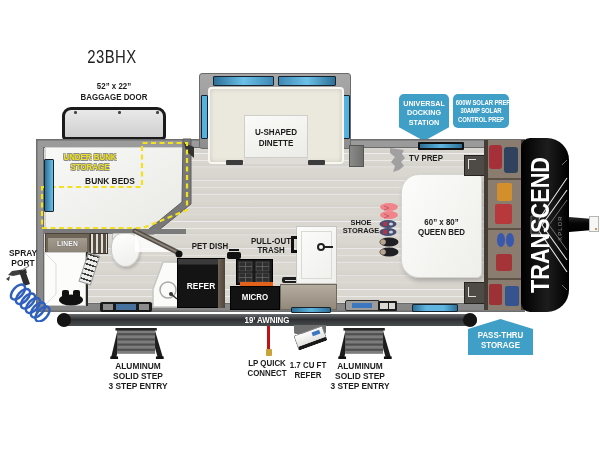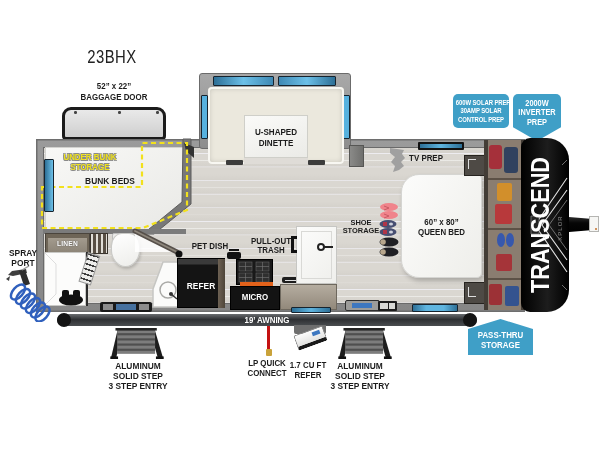--- a/index.html
+++ b/index.html
@@ -17,25 +17,25 @@
 <div class="a" style="left:57px;top:47px;width:110px;text-align:center;font-size:17.5px;font-weight:500;letter-spacing:0.5px;color:#222;transform:scaleX(0.85);">23BHX</div>
 
 <div class="lbl" style="left:64px;top:81px;width:100px;font-size:8.5px;">52” x 22”</div>
 <div class="lbl" style="left:64px;top:92px;width:100px;font-size:8.5px;">BAGGAGE DOOR</div>
 
 <div class="a" style="left:62px;top:107px;width:104px;height:33px;background:linear-gradient(180deg,#e9e9e9,#cfcfcf);border:3px solid #1b1b1b;border-radius:9px 9px 4px 4px;box-sizing:border-box;"></div>
 <div class="a" style="left:74px;top:111px;width:2.5px;height:2.5px;border-radius:50%;background:#444;"></div>
 <div class="a" style="left:118px;top:111px;width:2.5px;height:2.5px;border-radius:50%;background:#444;"></div>
 <div class="a" style="left:156px;top:111px;width:2.5px;height:2.5px;border-radius:50%;background:#444;"></div>
 
+<div class="badge" style="left:399px;top:94px;width:50px;height:47px;border-radius:5px;clip-path:polygon(0 0,100% 0,100% 71%,50% 100%,0 71%);">
+      <div style="padding-top:4.5px;font-size:8px;line-height:9.6px;transform:scaleX(0.9);">UNIVERSAL<br>DOCKING<br>STATION</div>
+    </div>
 <div class="badge" style="left:453px;top:94px;width:56px;height:34px;border-radius:5px;">
       <div style="padding-top:5px;font-size:6.6px;line-height:8.3px;letter-spacing:-0.1px;transform:scaleX(0.9);white-space:nowrap;">600W SOLAR PREP<br>30AMP SOLAR<br>CONTROL PREP</div>
-    </div>
-<div class="badge" style="left:513px;top:94px;width:48px;height:47px;border-radius:5px;clip-path:polygon(0 0,100% 0,100% 71%,50% 100%,0 71%);">
-      <div style="padding-top:4.5px;font-size:8.2px;line-height:9.6px;transform:scaleX(0.9);">2000W<br>INVERTER<br>PREP</div>
     </div>
 
 <div class="a" style="left:36px;top:139px;width:489px;height:173px;background:linear-gradient(180deg,#9b9b9b,#868686);box-shadow:inset 0 0 0 1.5px #6e6e6e;"></div>
 
 <div class="a" style="left:43px;top:147px;width:443px;height:157px;background:repeating-linear-gradient(180deg,#dad7d1 0px,#d5d2cc 5.5px,#edecf0 6.5px,#dad7d1 7px 13px,#eeedea 13.6px),repeating-linear-gradient(90deg,rgba(120,115,108,.14) 0 1px,transparent 1px 41px);box-shadow:inset 0 0 0 1px #6a6a6a;"></div>
 
 <div class="a" style="left:199px;top:73px;width:152px;height:76px;background:linear-gradient(180deg,#a8a8a8,#8d8d8d);border:1.5px solid #6b6b6b;border-radius:3px;box-sizing:border-box;"></div>
 <div class="w" style="left:213px;top:76px;width:61px;height:10px;background:linear-gradient(90deg,#2d6f96,#6cc0e8,#3f89b4);"></div>
 <div class="w" style="left:278px;top:76px;width:58px;height:10px;background:linear-gradient(90deg,#3f89b4,#6cc0e8,#2d6f96);"></div>
 <div class="w" style="left:200.5px;top:95px;width:7px;height:44px;"></div>

